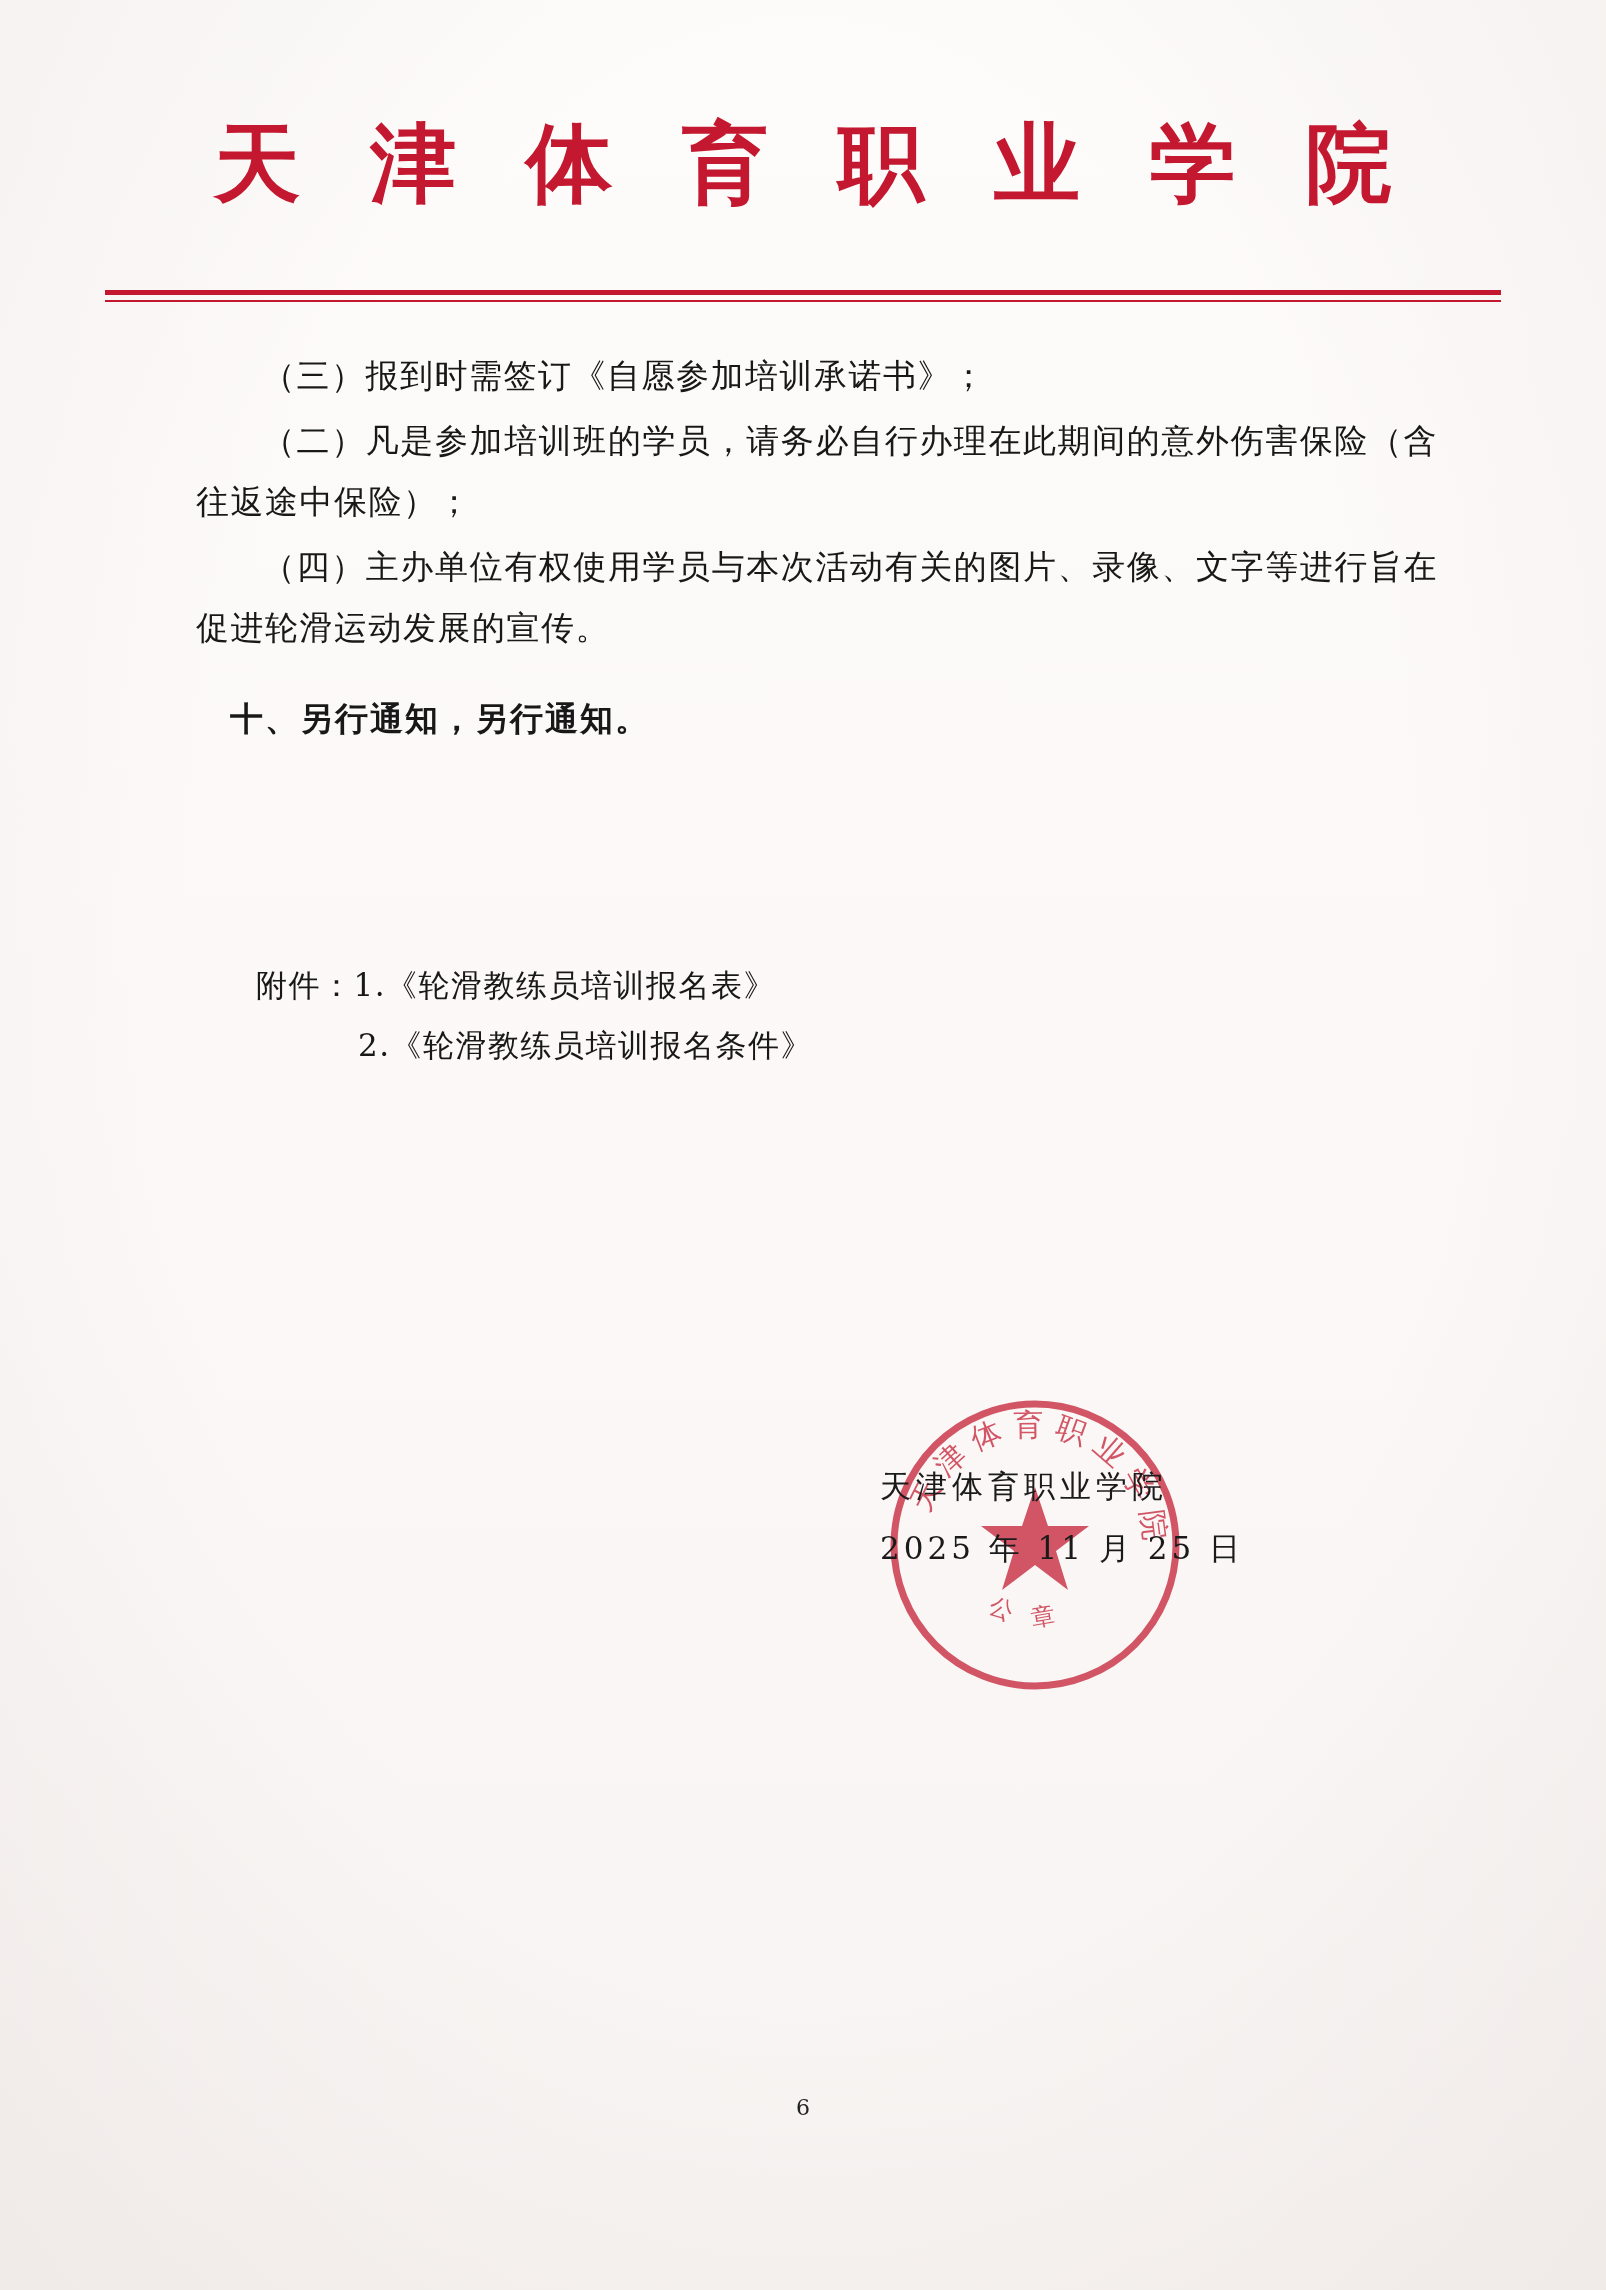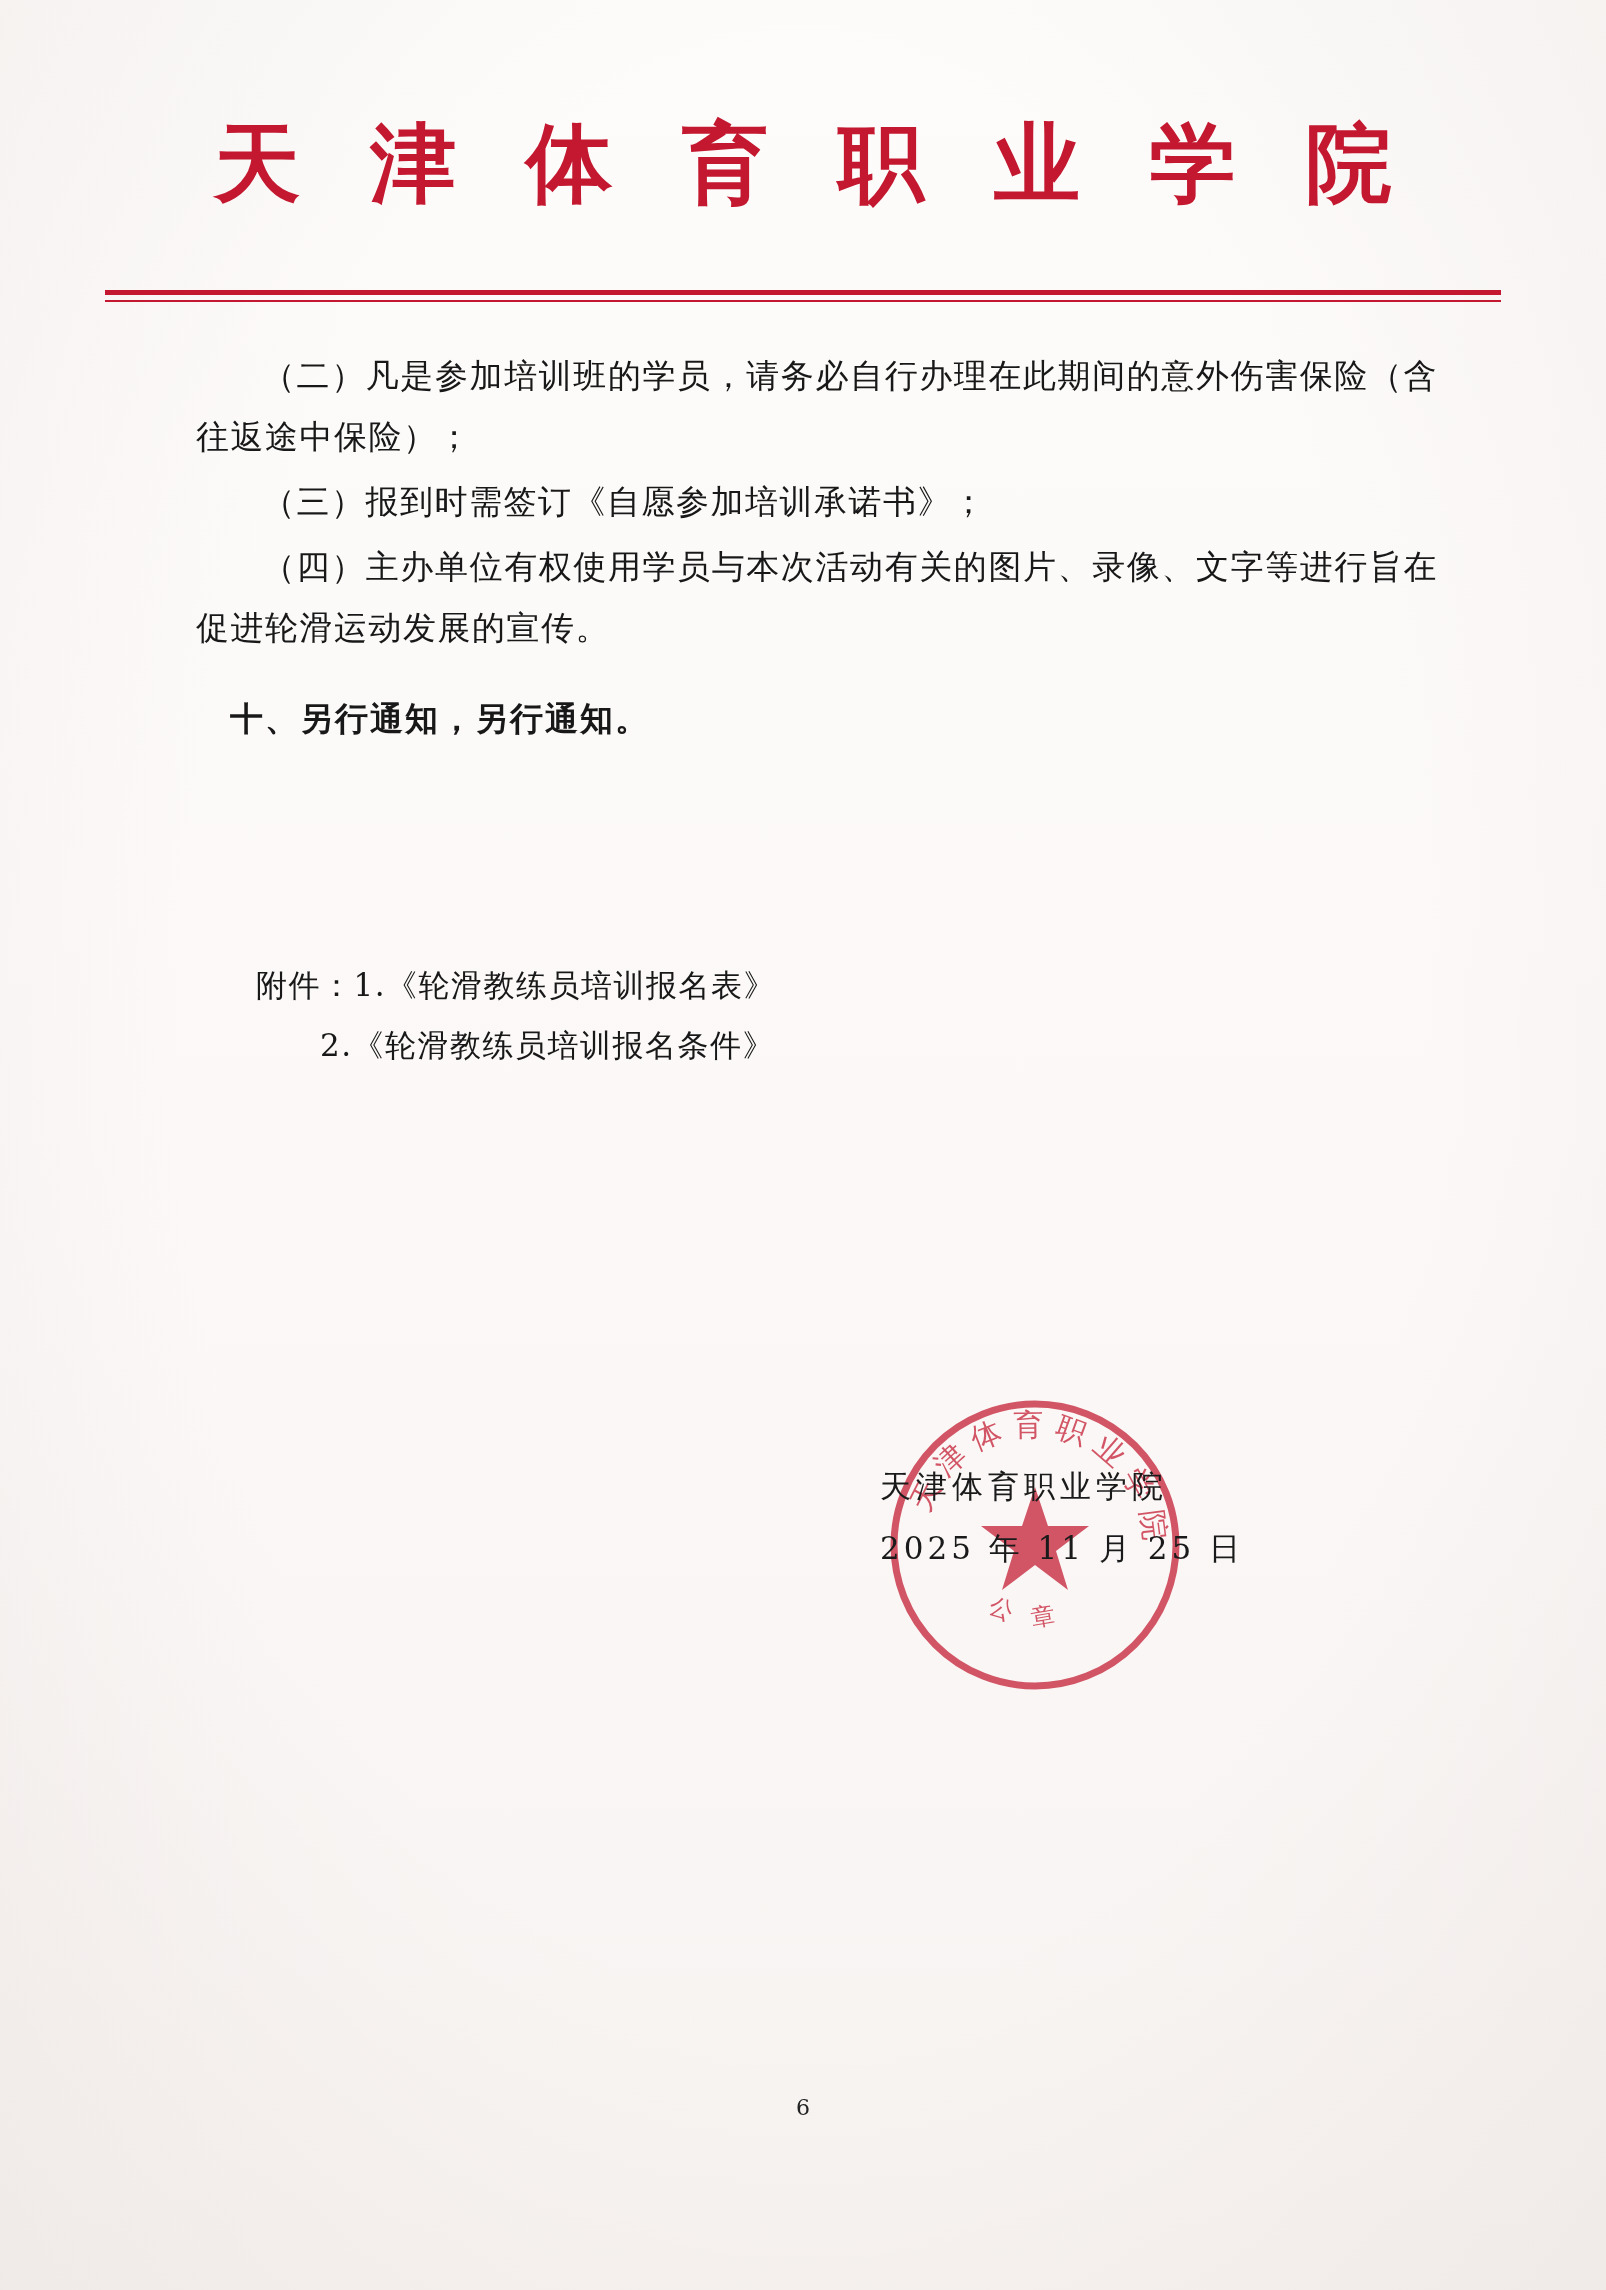--- a/index.html
+++ b/index.html
@@ -97,21 +97,21 @@
     color: #181818;
     font-size: 31px;
     line-height: 1.95;
     letter-spacing: 1.5px;
   }
   .attach-first {
     white-space: nowrap;
     margin-left: 6px;
   }
   .attach-item {
-    margin-left: 70px;
+    margin-left: 108px;
     white-space: nowrap;
   }
 
   
   .signature {
     position: absolute;
     left: 880px;
     top: 1455px;
     font-family: "DejaVu Serif", "Liberation Serif", serif;
     color: #1a1a1a;
@@ -158,22 +158,22 @@
   <div class="letterhead">
     <div class="letterhead-title">天 津 体 育 职 业 学 院</div>
   </div>
   <div class="rule-wrap">
     <div class="rule-thick"></div>
     <div class="rule-gap"></div>
     <div class="rule-thin"></div>
   </div>
 
   <div class="content">
+    <p class="para">（三）报到时需签订《自愿参加培训承诺书》；</p>
     <p class="para">（二）凡是参加培训班的学员，请务必自行办理在此期间的意外伤害保险（含往返途中保险）；</p>
-    <p class="para">（三）报到时需签订《自愿参加培训承诺书》；</p>
     <p class="para">（四）主办单位有权使用学员与本次活动有关的图片、录像、文字等进行旨在促进轮滑运动发展的宣传。</p>
     <p class="heading">十、另行通知，另行通知。</p>
   </div>
 
   <div class="attachments">
     <div class="attach-first">
       <span>附件：</span><span>1.《轮滑教练员培训报名表》</span>
     </div>
     <div class="attach-item">2.《轮滑教练员培训报名条件》</div>
   </div>

